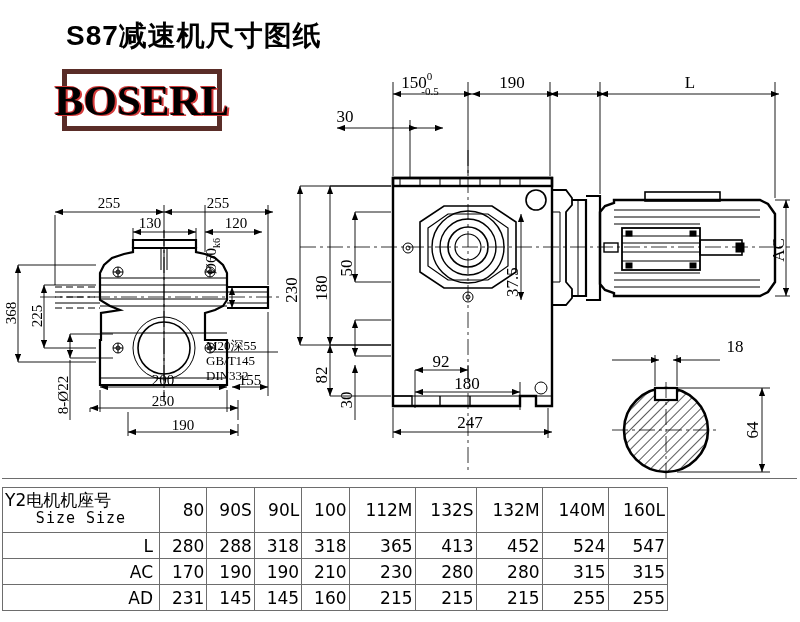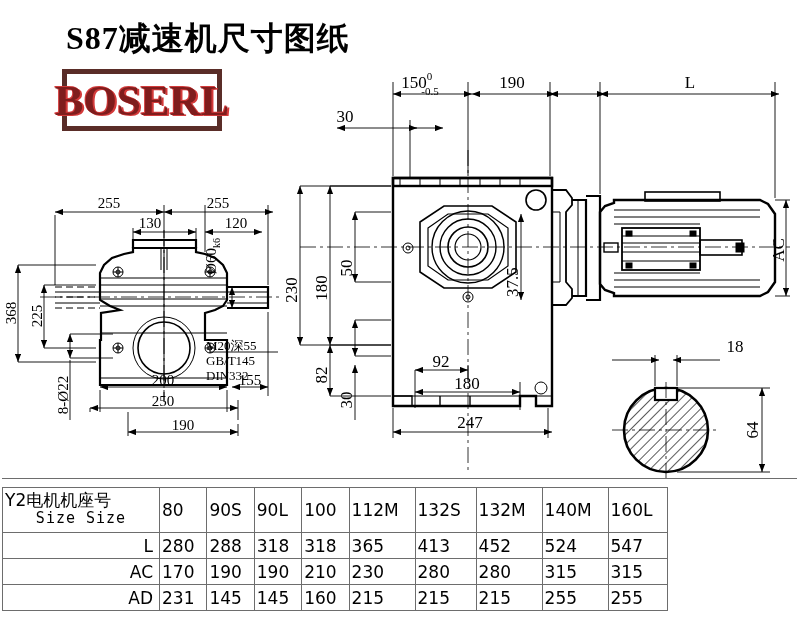--- a/index.html
+++ b/index.html
@@ -1,39 +1,39 @@
 <!DOCTYPE html>
 <html><head>
 <meta charset="utf-8">
 <style>
   html,body{margin:0;padding:0;background:#ffffff;}
   body{width:800px;height:622px;position:relative;overflow:hidden;
        font-family:"Liberation Serif",serif;color:#000;}
 
   
-  #title{position:absolute;left:66px;top:17px;font-size:32px;font-weight:bold;
+  #title{position:absolute;left:66px;top:17px;font-size:28px;font-weight:bold;
          letter-spacing:1px;white-space:nowrap;
-         font-family:Liberation Serif, serif;}
+         font-family:Liberation Sans, sans-serif;}
 
   
   #logo{position:absolute;left:62px;top:69px;width:160px;height:62px;
         border:5px solid #5a2d28;background:#fff;box-sizing:border-box;
         display:flex;align-items:center;justify-content:center;}
   #logo span{font-family:"Liberation Serif","DejaVu Serif",serif;
-             font-size:43px;font-weight:bold;color:#7f1d1d;line-height:1;
+             font-size:43px;font-weight:bold;color:#000000;line-height:1;
              text-shadow:2px 1px 0 #d33a3a, -1px -1px 0 #d33a3a;letter-spacing:0px;}
 
   
   #drawing{position:absolute;left:0;top:0;width:800px;height:490px;}
 
   
   #spec-table{position:absolute;left:2px;top:487px;width:666px;
               border-collapse:collapse;
               font-family:"DejaVu Sans","Liberation Sans",sans-serif;}
-  #spec-table td{border:1px solid #6d6d6d;text-align:left;
+  #spec-table td{border:1px solid #6d6d6d;text-align:right;
                  font-size:17px;height:25px;padding:0 2px;}
   #spec-table td.hdr{width:148px;text-align:right;padding-right:6px;}
   #spec-table td.hdr-main{text-align:left;padding:1px 2px 1px 2px;}
   .hdr-cn{font-family:"DejaVu Sans","Liberation Sans",sans-serif;
           font-size:17px;display:block;line-height:1.05;text-align:left;}
   .hdr-en{font-family:"DejaVu Sans Mono","Liberation Mono",monospace;
           font-size:15px;display:block;line-height:1.15;text-align:center;
           letter-spacing:1px;}
   #spec-table tr.head td{height:42px;}
   .tbl-topline{position:absolute;left:2px;top:478px;width:795px;height:1px;

